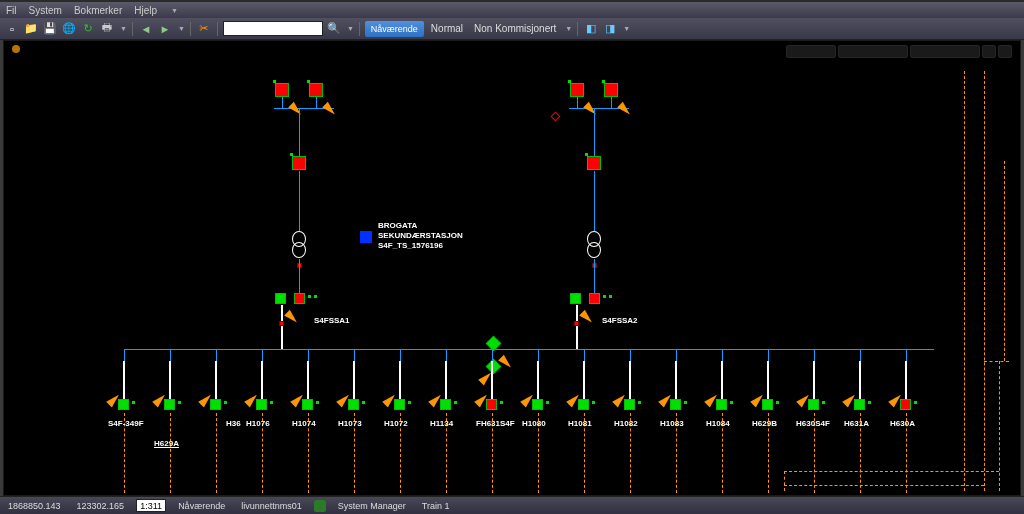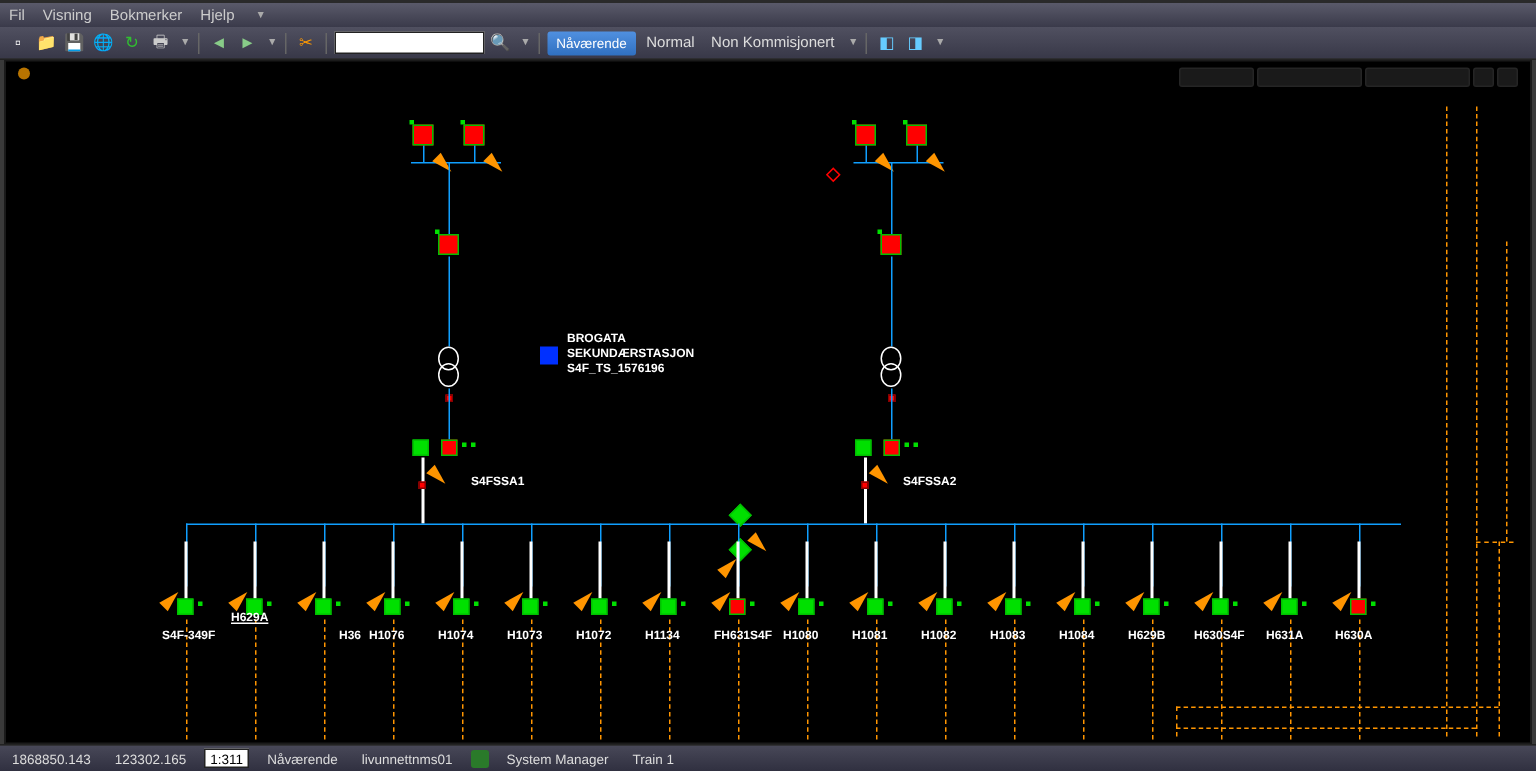--- a/index.html
+++ b/index.html
@@ -48,21 +48,21 @@
   .statusbar { position: absolute; bottom: 0; left: 0; right: 0; height: 18px; background: linear-gradient(#484858, #303040); display: flex; align-items: center; padding-left: 4px; gap: 8px; font-size: 9px; color: #ddd; border-top: 1px solid #222; }
   .sb-cell { padding: 0 4px; }
   .sb-input { width: 30px; height: 13px; background: #fff; color: #000; border: 1px solid #222; text-align: center; font-size: 9px; }
   .sb-icon { width: 12px; height: 12px; background: #2a7a2a; border-radius: 2px; }
 </style>
 </head>
 <body>
 
 <div class="menubar">
   <span>Fil</span>
-  <span>Visning</span>
+  <span>System</span>
   <span>Bokmerker</span>
   <span>Hjelp</span>
   <span class="arrow-dn">▼</span>
 </div>
 
 <div class="toolbar">
   <span class="tb-icon" style="color:#fff">▫</span>
   <span class="tb-icon" style="color:#f5c040">📁</span>
   <span class="tb-icon" style="color:#4080d0">💾</span>
   <span class="tb-icon" style="color:#30a030">🌐</span>
@@ -175,21 +175,21 @@
       <div class="tiny-grn" style="left: 128px; top: 360px;"></div>
       <div class="arrow-or" style="left: 102px; top: 350px; transform: rotate(45deg);"></div>
       <div class="dash-or-v" style="left: 120px; top: 372px; height: 80px;"></div>
       <div class="txt" style="left: 104px; top: 378px;">S4F-349F</div>
       <div class="vline" style="left: 166px; top: 308px; height: 42px;"></div>
       <div class="vline-w" style="left: 165px; top: 320px; height: 38px;"></div>
       <div class="sq-grn" style="left: 160px; top: 358px;"></div>
       <div class="tiny-grn" style="left: 174px; top: 360px;"></div>
       <div class="arrow-or" style="left: 148px; top: 350px; transform: rotate(45deg);"></div>
       <div class="dash-or-v" style="left: 166px; top: 372px; height: 80px;"></div>
-      <div class="txt" style="left: 150px; top: 366px; text-decoration: underline;">H629A</div>
+      <div class="txt" style="left: 150px; top: 398px; text-decoration: underline;">H629A</div>
       <div class="vline" style="left: 212px; top: 308px; height: 42px;"></div>
       <div class="vline-w" style="left: 211px; top: 320px; height: 38px;"></div>
       <div class="sq-grn" style="left: 206px; top: 358px;"></div>
       <div class="tiny-grn" style="left: 220px; top: 360px;"></div>
       <div class="arrow-or" style="left: 194px; top: 350px; transform: rotate(45deg);"></div>
       <div class="dash-or-v" style="left: 212px; top: 372px; height: 80px;"></div>
       <div class="txt" style="left: 196px; top: 378px; margin-left: 26px;">H36</div>
       <div class="vline" style="left: 258px; top: 308px; height: 42px;"></div>
       <div class="vline-w" style="left: 257px; top: 320px; height: 38px;"></div>
       <div class="sq-grn" style="left: 252px; top: 358px;"></div>

